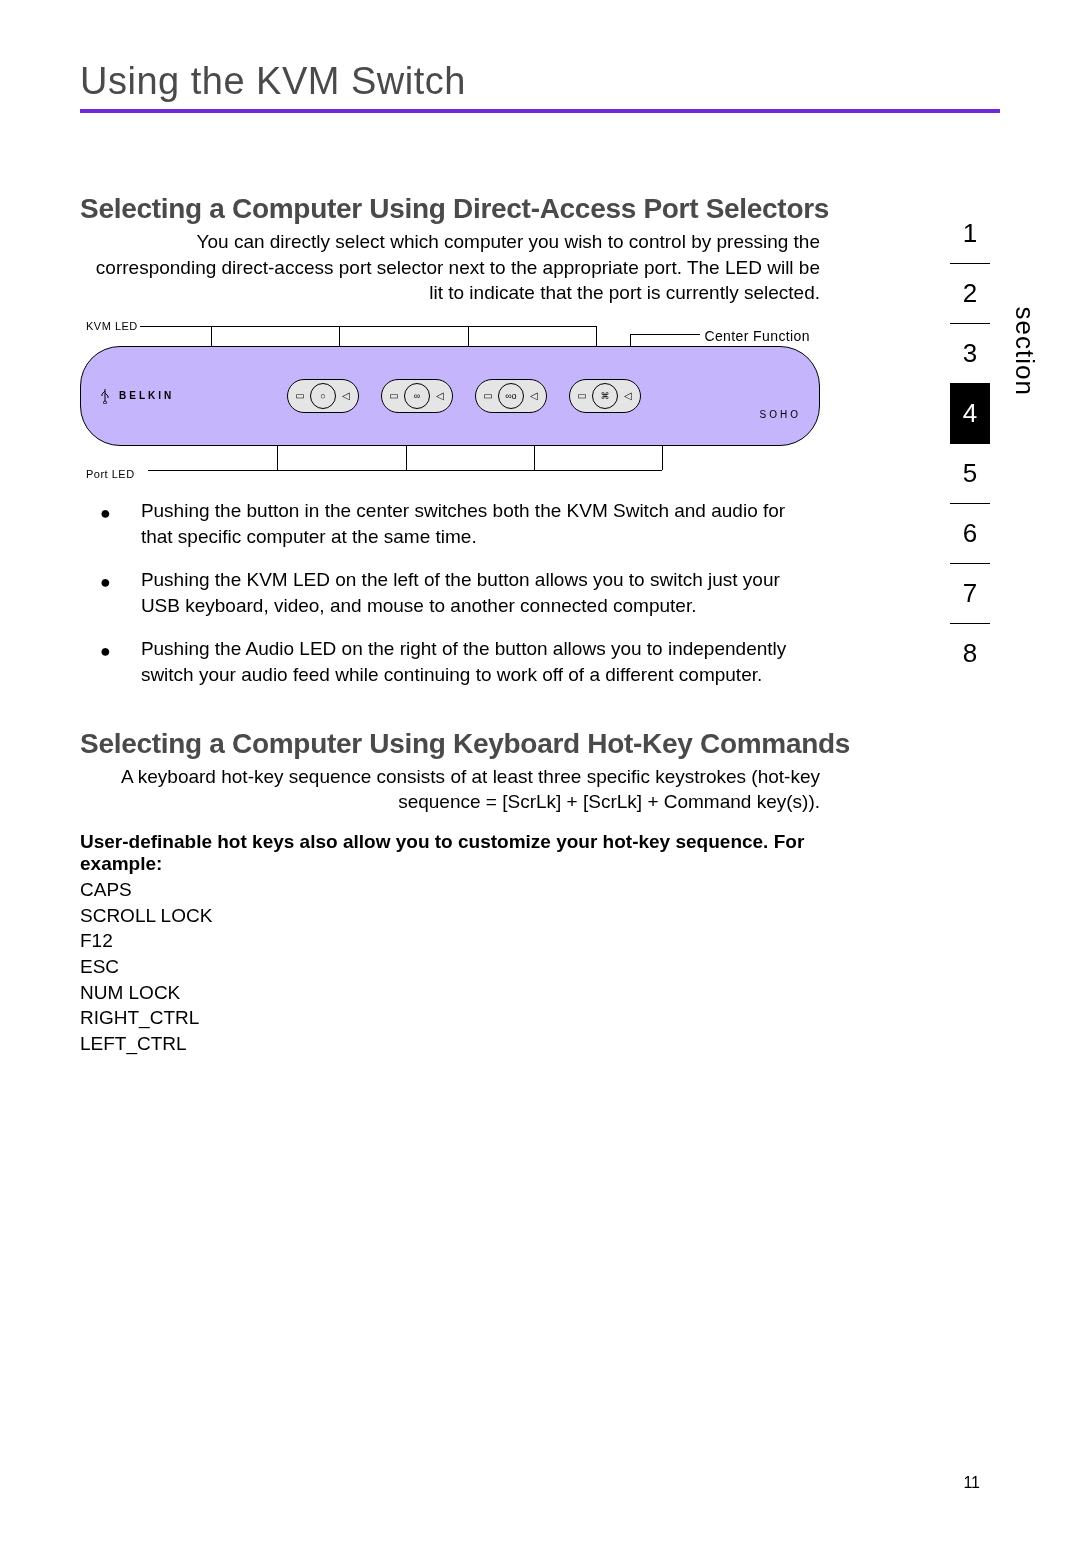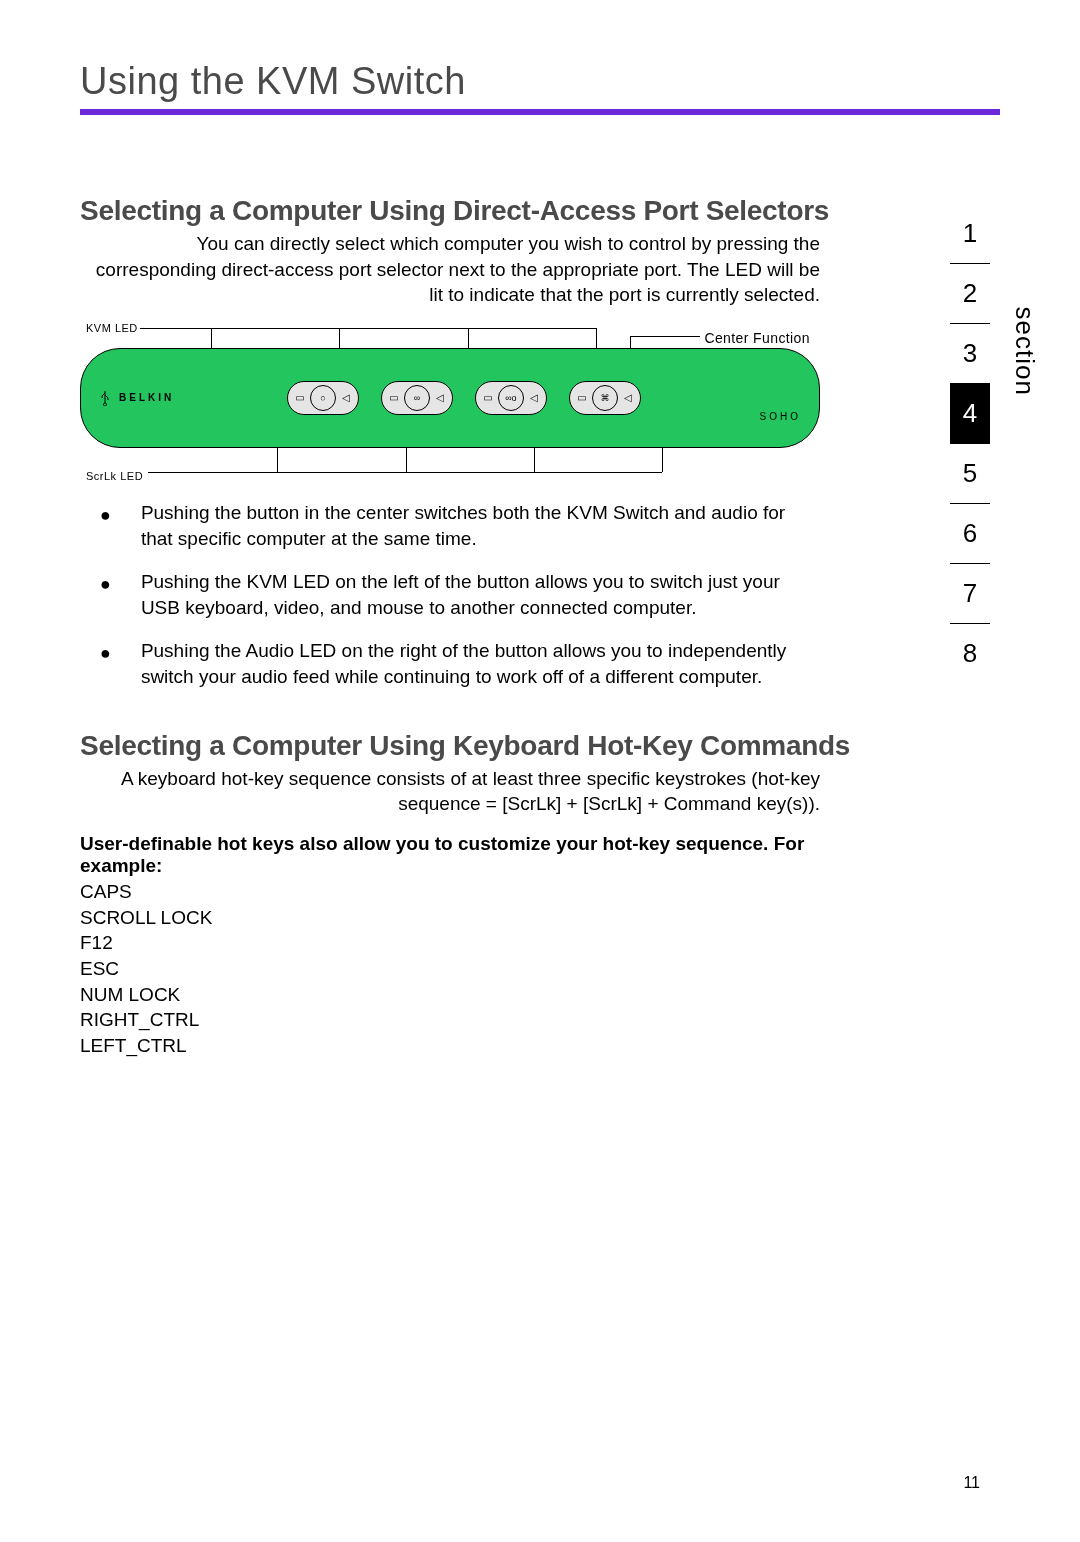--- a/index.html
+++ b/index.html
@@ -16,21 +16,21 @@
   .page {
     padding: 60px 80px 40px 80px;
     position: relative;
     height: 100%;
     box-sizing: border-box;
   }
   .title {
     font-size: 38px;
     font-weight: 400;
     color: #4a4a4a;
-    border-bottom: 6px solid #6d28d9;
+    border-bottom: 4px solid #6d28d9;
     padding-bottom: 6px;
     margin-bottom: 80px;
     letter-spacing: 0.5px;
   }
   .subhead {
     font-size: 28px;
     font-weight: 700;
     color: #4a4a4a;
     margin: 0 0 4px 0;
     letter-spacing: -0.3px;
@@ -68,21 +68,21 @@
     left: 6px;
     font-size: 11px;
     letter-spacing: 0.5px;
   }
   .panel {
     position: absolute;
     top: 26px;
     left: 0;
     right: 0;
     height: 100px;
-    background: #22c55e;
+    background: #c4b5fd;
     border: 1px solid #000;
     border-radius: 40px;
     display: flex;
     align-items: center;
     justify-content: space-between;
     padding: 0 18px;
     box-sizing: border-box;
   }
   .usb-brand {
     display: flex;
@@ -217,21 +217,21 @@
 <div class="page">
 
   <div class="title">Using the KVM Switch</div>
 
   <div class="subhead">Selecting a Computer Using Direct-Access Port Selectors</div>
   <p class="body-text">You can directly select which computer you wish to control by pressing the corresponding direct-access port selector next to the appropriate port. The LED will be lit to indicate that the port is currently selected.</p>
 
   <div class="diagram">
     <span class="kvm-label">KVM LED</span>
     <span class="center-label">Center Function</span>
-    <span class="audio-label">ScrLk LED</span>
+    <span class="audio-label">Port LED</span>
 
     <div class="leader leader-h" style="top:6px;left:60px;width:100px;"></div>
     <div class="leader leader-v" style="top:6px;left:131px;height:40px;"></div>
     <div class="leader leader-v" style="top:6px;left:259px;height:40px;"></div>
     <div class="leader leader-v" style="top:6px;left:388px;height:40px;"></div>
     <div class="leader leader-v" style="top:6px;left:516px;height:40px;"></div>
     <div class="leader leader-h" style="top:6px;left:131px;width:385px;"></div>
 
     <div class="leader leader-h" style="top:14px;left:550px;width:70px;"></div>
     <div class="leader leader-v" style="top:14px;left:550px;height:36px;"></div>

